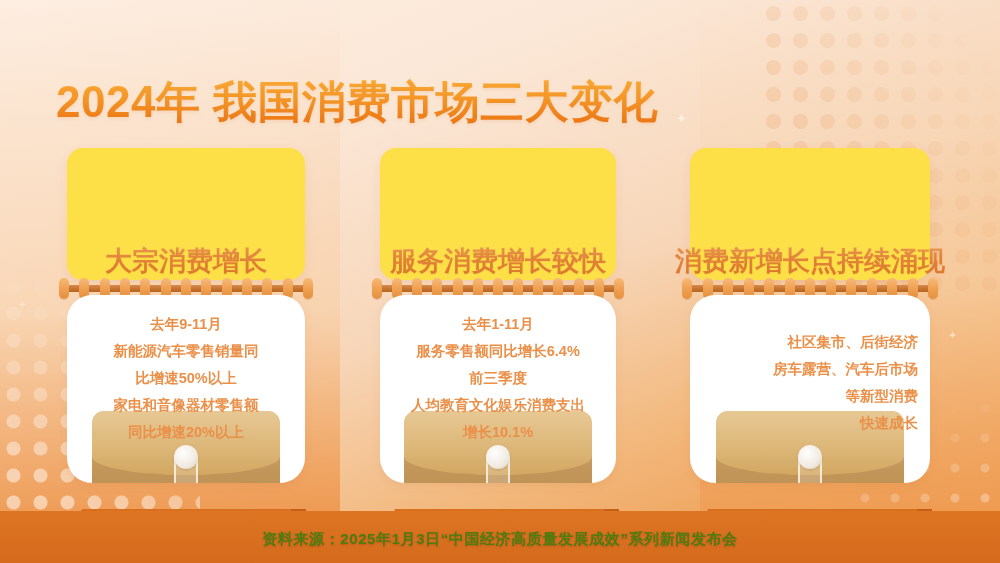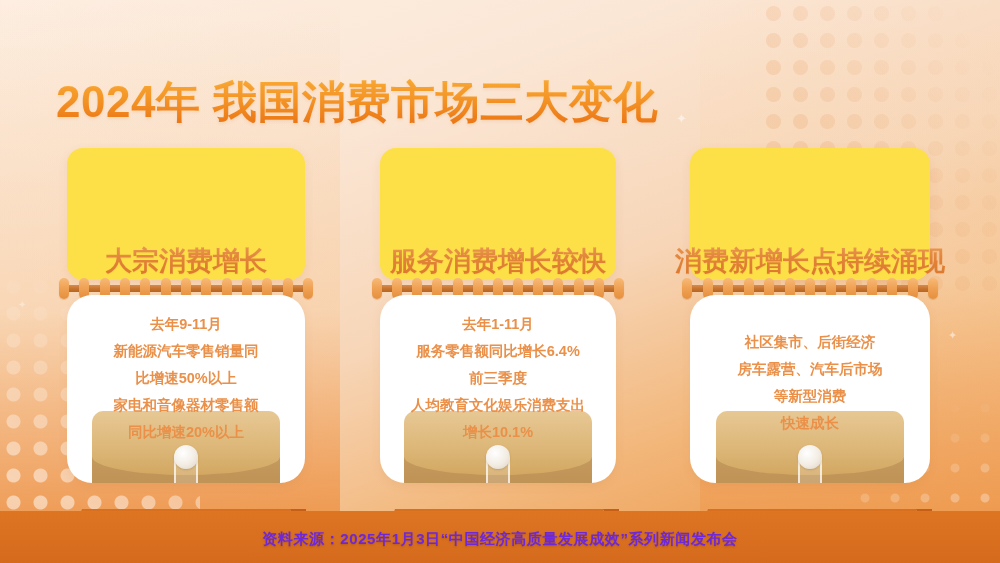--- a/index.html
+++ b/index.html
@@ -69,21 +69,21 @@
   }
   .pedestal .side-l{left:-16px;border-width:0 0 54px 16px;border-color:transparent transparent #c65f15 transparent;}
   .pedestal .side-r{right:-16px;border-width:0 16px 54px 0;border-color:transparent #c65f15 transparent transparent;}
 
   .footerbar{
     position:absolute;left:0;right:0;bottom:0;height:52px;
     background:linear-gradient(180deg,#dd7523 0%,#d56a1c 100%);
   }
   .footer-text{
     position:absolute;left:0;right:0;bottom:14px;text-align:center;
-    color:#6d28d9;font-size:15px;font-weight:bold;letter-spacing:.6px;
+    color:#4d7c0f;font-size:15px;font-weight:bold;letter-spacing:.6px;
     text-shadow:0 1px 2px rgba(150,70,15,.45);
   }
 
   
   .card{position:absolute;top:148px;width:238px;}
   .card .head{
     position:relative;background:#fde047;border-radius:16px;
     height:132px;box-shadow:0 3px 10px rgba(190,110,50,.10);
     display:flex;flex-direction:row;align-items:flex-end;justify-content:center;
   }
@@ -281,21 +281,21 @@
           <i></i>
         </div>
     </div>
     <div class="body">
       <div class="bag">
         <div class="body-b"></div>
           <div class="flap"></div>
         <div class="strap"></div>
           <div class="btn"></div>
       </div>
-      <div class="txt" style="padding-top:36px;">
+      <div class="txt" style="padding-top:36px;text-align:right;">
         <p>社区集市、后街经济</p>
         <p>房车露营、汽车后市场</p>
         <p>等新型消费</p>
         <p>快速成长</p>
       </div>
     </div>
   </div>
 
   <div class="footerbar"></div>
   <div class="footer-text">资料来源：2025年1月3日“中国经济高质量发展成效”系列新闻发布会</div>

